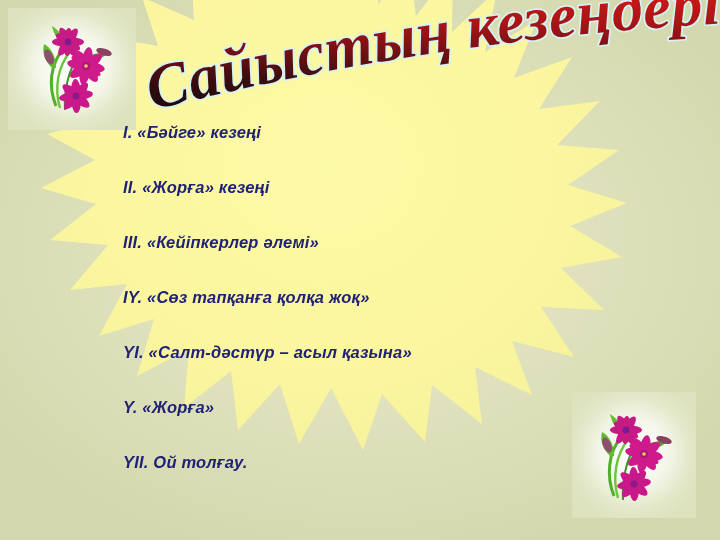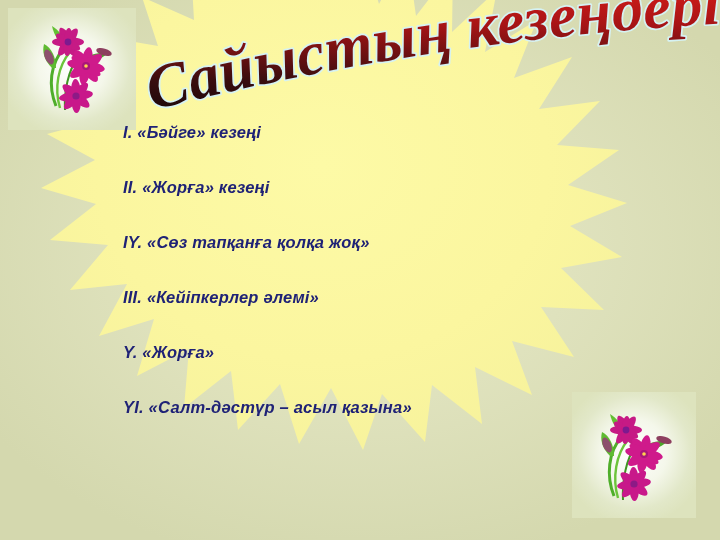--- a/index.html
+++ b/index.html
@@ -179,24 +179,25 @@
       </text>
       <text class="wordart-text" fill="url(#waGrad)">
         <textPath href="#arcPath" startOffset="0">Сайыстың кезеңдері</textPath>
       </text>
     </svg>
   </div>
 
   <div class="stage-list">
     <div class="stage-line">I. «Бәйге» кезеңі</div>
     <div class="stage-line">II. «Жорға» кезеңі</div>
+    <div class="stage-line">III. «Кейіпкерлер әлемі»</div>
     <div class="stage-line">IY. «Сөз тапқанға қолқа жоқ»</div>
-    <div class="stage-line">III. «Кейіпкерлер әлемі»</div>
+    <div class="stage-line">YI. «Салт-дәстүр – асыл қазына»</div>
     <div class="stage-line">Y. «Жорға»</div>
-    <div class="stage-line">YI. «Салт-дәстүр – асыл қазына»</div>
+    <div class="stage-line">YII. Ой толғау.</div>
   </div>
 
   <div class="flower-panel bottom-right">
     <svg viewBox="0 0 124 126" aria-hidden="true">
       <g>
         <path d="M42 104 C34 84 36 60 50 44" stroke="#4fae2a" stroke-width="3" fill="none"></path>
         <path d="M46 106 C40 86 44 62 56 48" stroke="#6cc43a" stroke-width="2.4" fill="none"></path>
         <path d="M51 108 C50 90 54 66 64 54" stroke="#3f9522" stroke-width="2" fill="none"></path>
         <path d="M38 64 C30 56 28 48 30 40 C38 44 42 54 42 64 Z" fill="#5fbb31"></path>
         <path d="M52 38 C48 30 44 26 38 22 C40 31 44 37 50 42 Z" fill="#63bf33"></path>

